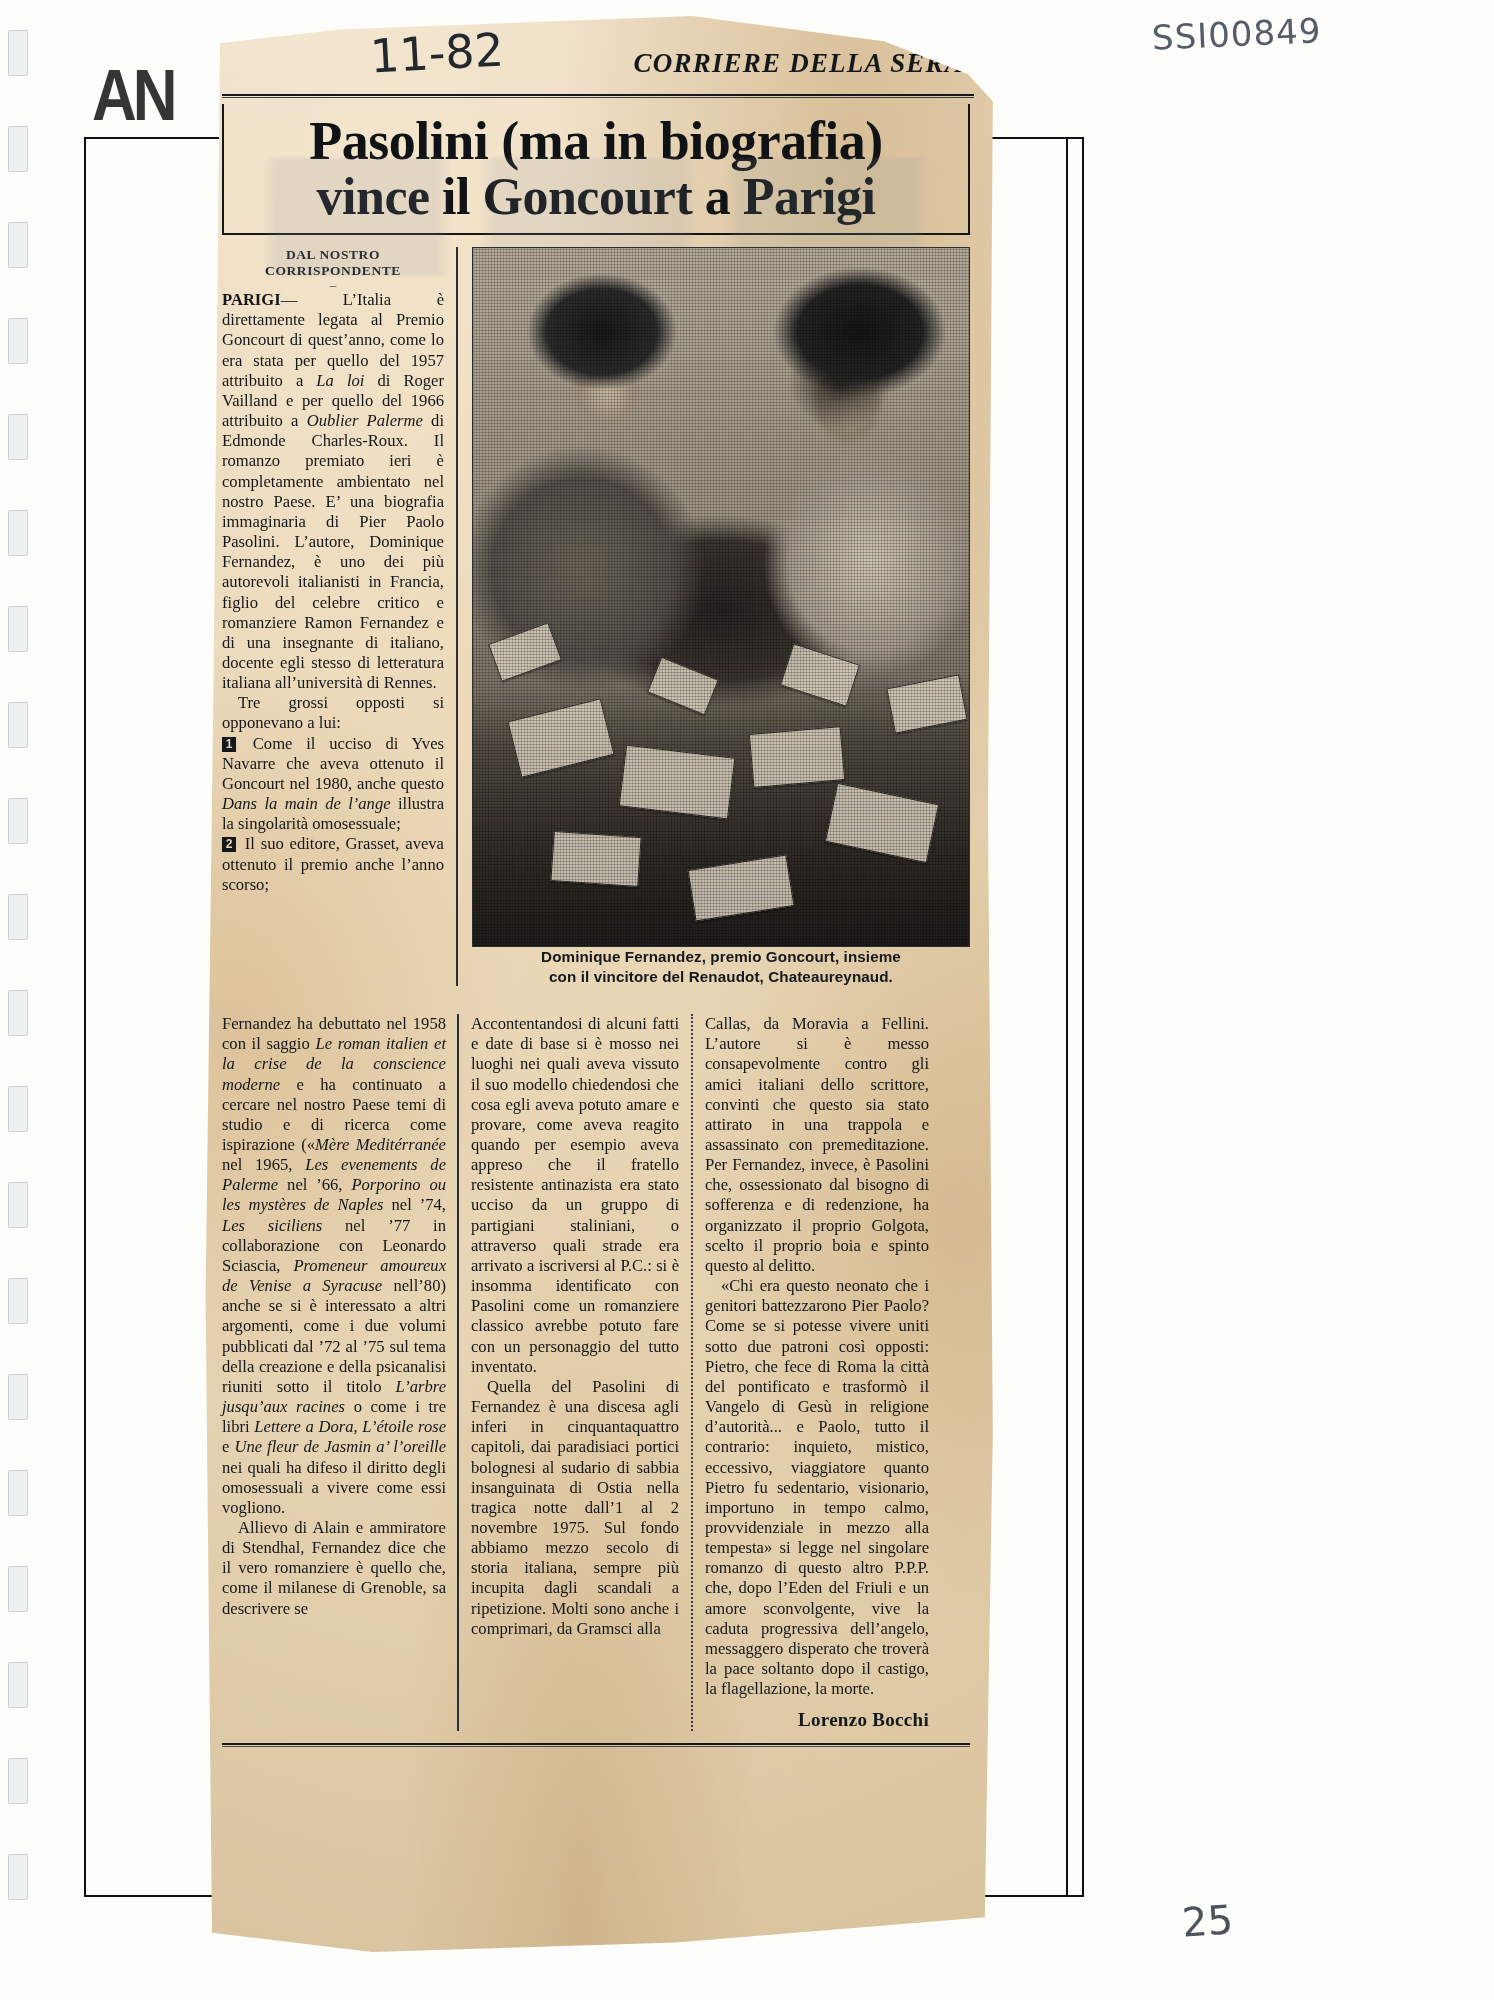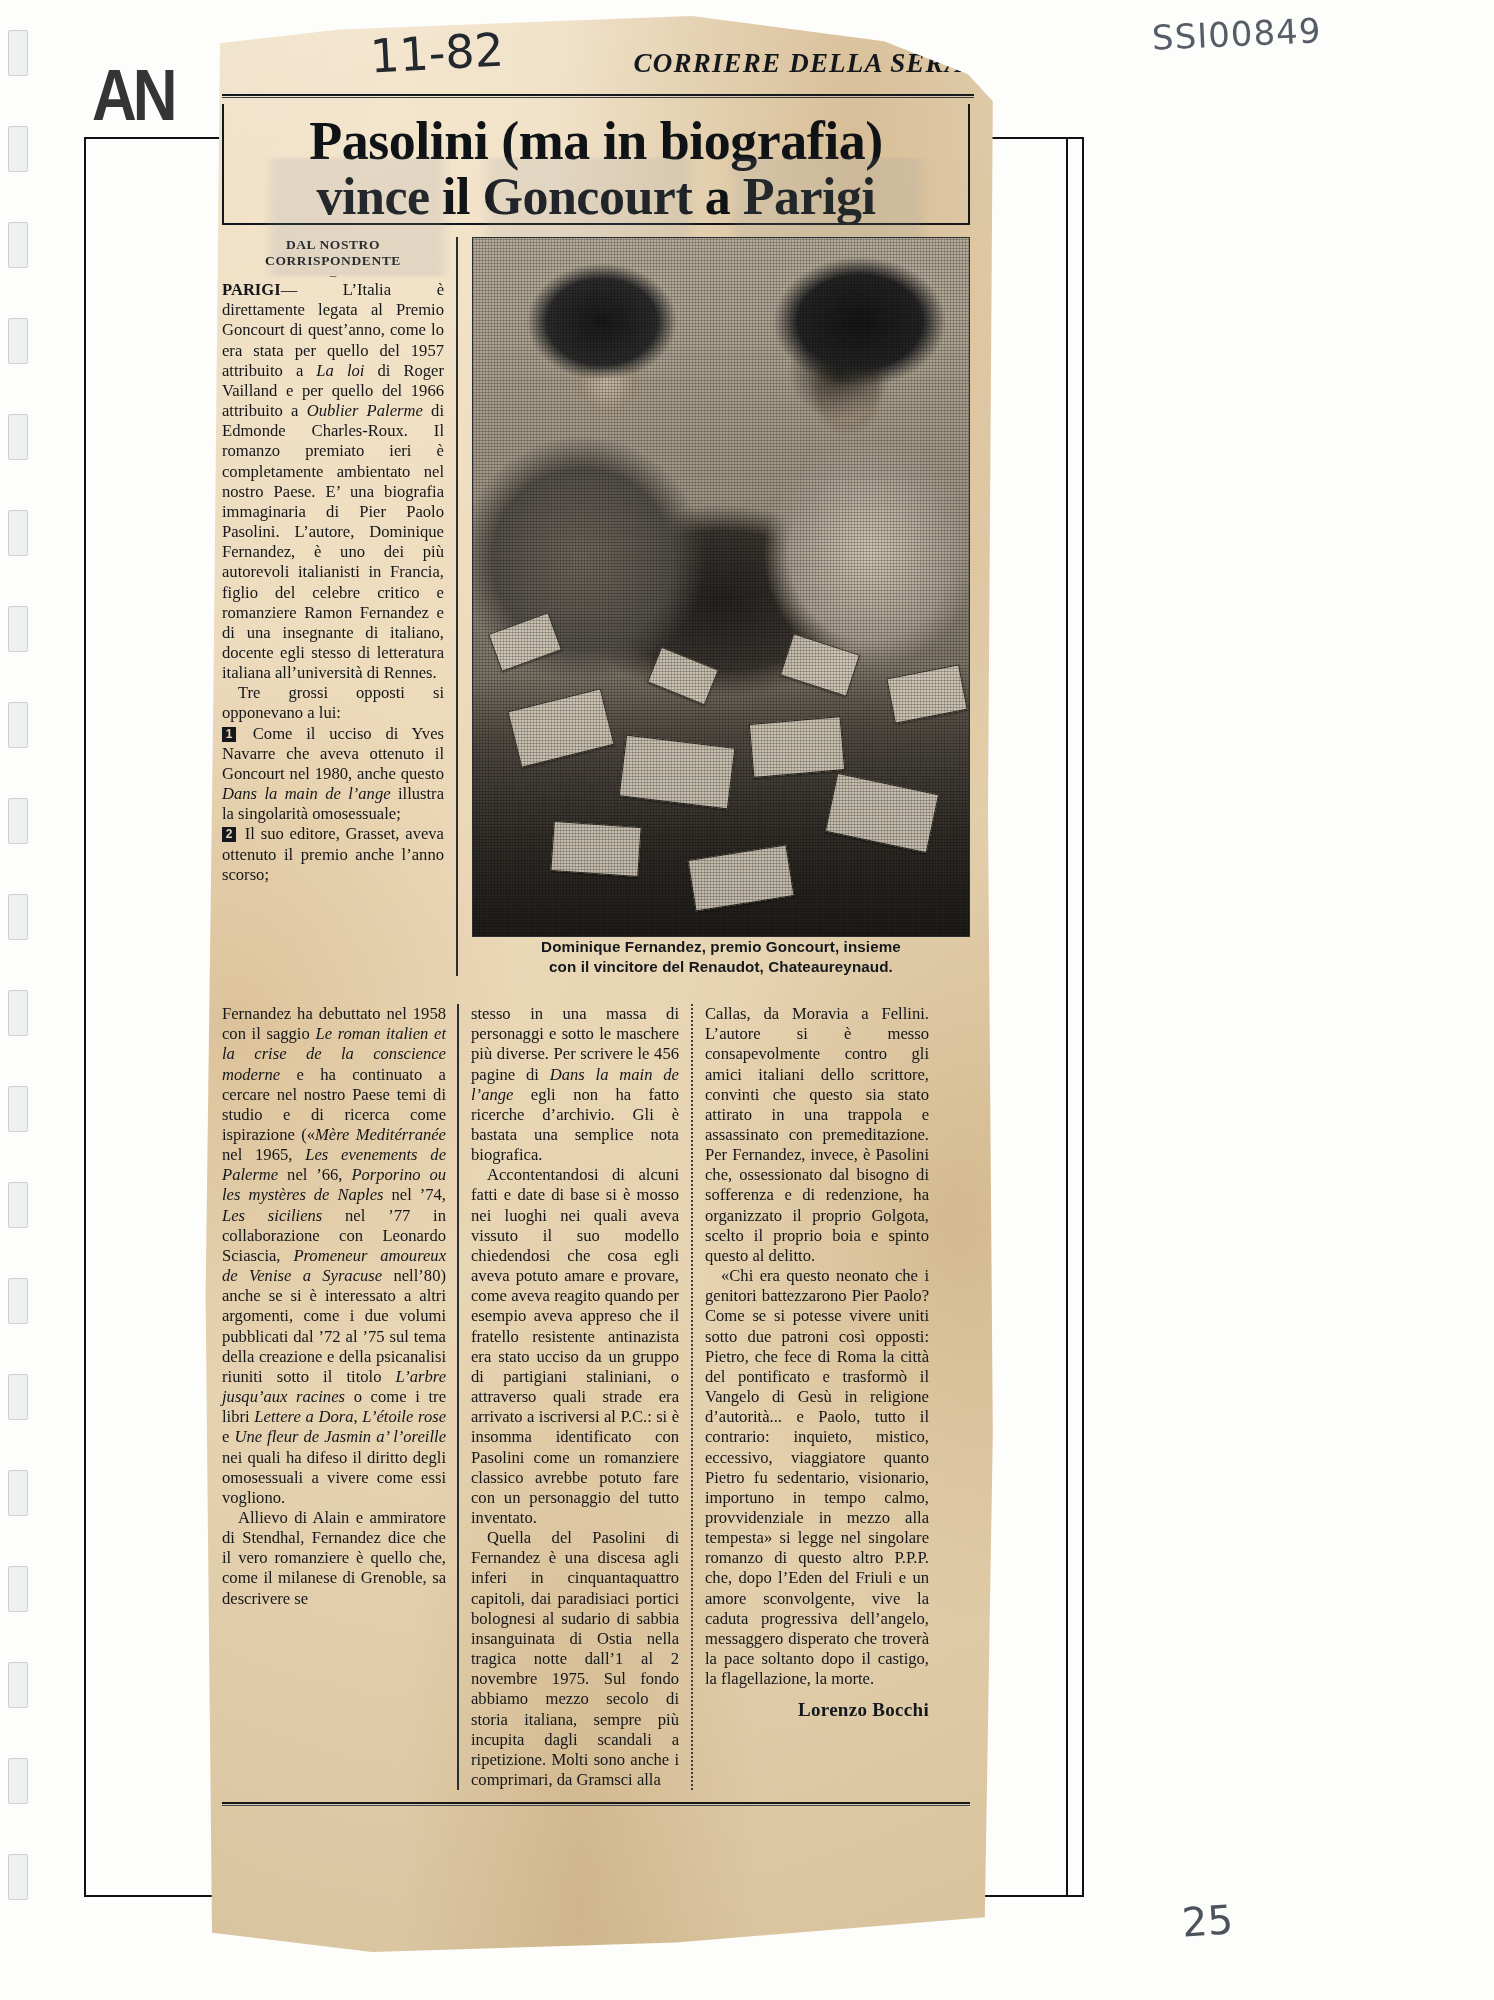--- a/index.html
+++ b/index.html
@@ -125,21 +125,21 @@
     border-top:2px solid #15191d;
     border-bottom:1px solid #3a3f45;
     height:4px;
   }
 
   
   #headline-box{
     border:2px solid #14181c;
     border-top:none;
     margin:2px 0 0 0;
-    padding:10px 14px 0 14px;
+    padding:10px 14px 10px 14px;
     position:relative;
   }
   #headline-box .hl{
     font-family:"Liberation Serif", serif;
     font-weight:bold;
     font-size:54px;
     line-height:1.03;
     letter-spacing:-0.5px;
     color:#101316;
     text-align:center;
@@ -377,23 +377,20 @@
       <div id="bottom-zone">
 
         <div class="col c1">
           <p class="noind">
             <span>Fernandez ha debuttato nel 1958 con il saggio </span><i>Le roman italien et la crise de la conscience moderne</i><span> e ha continuato a cercare nel nostro Paese temi di studio e di ricerca come ispirazione («</span><i>Mère Meditérranée</i><span> nel 1965, </span><i>Les evenements de Palerme</i><span> nel ’66, </span><i>Porporino ou les mystères de Naples</i><span> nel ’74, </span><i>Les siciliens</i><span> nel ’77 in collaborazione con Leonardo Sciascia, </span><i>Promeneur amoureux de Venise a Syracuse</i><span> nell’80) anche se si è interessato a altri argomenti, come i due volumi pubblicati dal ’72 al ’75 sul tema della creazione e della psicanalisi riuniti sotto il titolo </span><i>L’arbre jusqu’aux racines</i><span> o come i tre libri </span><i>Lettere a Dora</i><span>, </span><i>L’étoile rose</i><span> e </span><i>Une fleur de Jasmin a’ l’oreille</i><span> nei quali ha difeso il diritto degli omosessuali a vivere come essi vogliono.</span>
           </p>
           <p><span>Allievo di Alain e ammiratore di Stendhal, Fernandez dice che il vero romanziere è quello che, come il milanese di Grenoble, sa descrivere se</span></p>
         </div>
 
         <div class="col c2">
-          <p class="noind">
-            <span>stesso in una massa di personaggi e sotto le maschere più diverse. Per scrivere le 456 pagine di </span><i>Dans la main de l’ange</i><span> egli non ha fatto ricerche d’archivio. Gli è bastata una semplice nota biografica.</span>
-          </p>
           <p><span>Accontentandosi di alcuni fatti e date di base si è mosso nei luoghi nei quali aveva vissuto il suo modello chiedendosi che cosa egli aveva potuto amare e provare, come aveva reagito quando per esempio aveva appreso che il fratello resistente antinazista era stato ucciso da un gruppo di partigiani staliniani, o attraverso quali strade era arrivato a iscriversi al P.C.: si è insomma identificato con Pasolini come un romanziere classico avrebbe potuto fare con un personaggio del tutto inventato.</span></p>
           <p><span>Quella del Pasolini di Fernandez è una discesa agli inferi in cinquantaquattro capitoli, dai paradisiaci portici bolognesi al sudario di sabbia insanguinata di Ostia nella tragica notte dall’1 al 2 novembre 1975. Sul fondo abbiamo mezzo secolo di storia italiana, sempre più incupita dagli scandali a ripetizione. Molti sono anche i comprimari, da Gramsci alla</span></p>
         </div>
 
         <div class="col c3">
           <p class="noind"><span>Callas, da Moravia a Fellini. L’autore si è messo consapevolmente contro gli amici italiani dello scrittore, convinti che questo sia stato attirato in una trappola e assassinato con premeditazione. Per Fernandez, invece, è Pasolini che, ossessionato dal bisogno di sofferenza e di redenzione, ha organizzato il proprio Golgota, scelto il proprio boia e spinto questo al delitto.</span></p>
           <p><span>«Chi era questo neonato che i genitori battezzarono Pier Paolo? Come se si potesse vivere uniti sotto due patroni così opposti: Pietro, che fece di Roma la città del pontificato e trasformò il Vangelo di Gesù in religione d’autorità... e Paolo, tutto il contrario: inquieto, mistico, eccessivo, viaggiatore quanto Pietro fu sedentario, visionario, importuno in tempo calmo, provvidenziale in mezzo alla tempesta» si legge nel singolare romanzo di questo altro P.P.P. che, dopo l’Eden del Friuli e un amore sconvolgente, vive la caduta progressiva dell’angelo, messaggero disperato che troverà la pace soltanto dopo il castigo, la flagellazione, la morte.</span></p>
           <div class="byline">Lorenzo Bocchi</div>
         </div>
 

